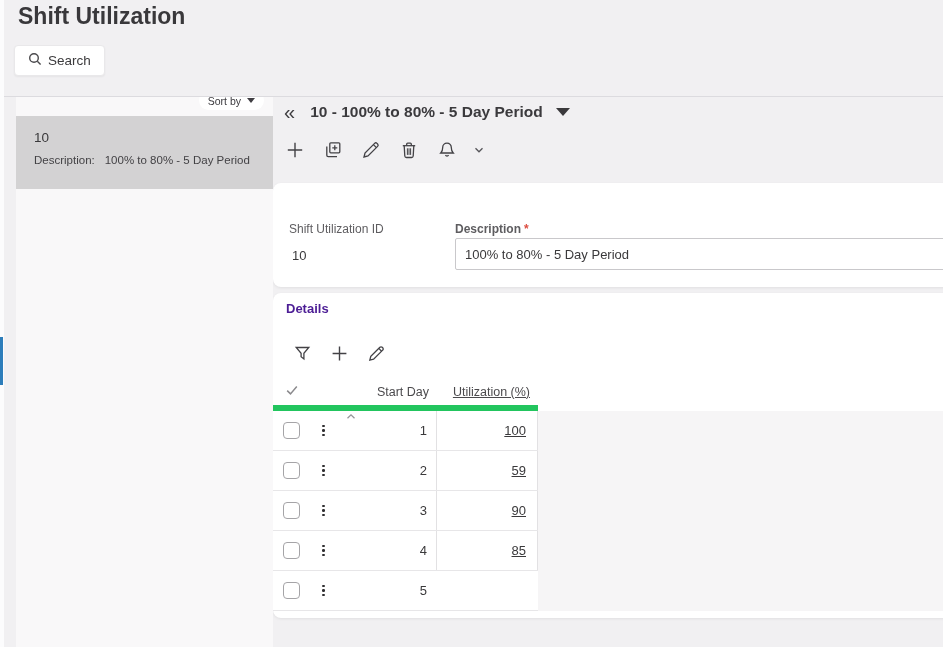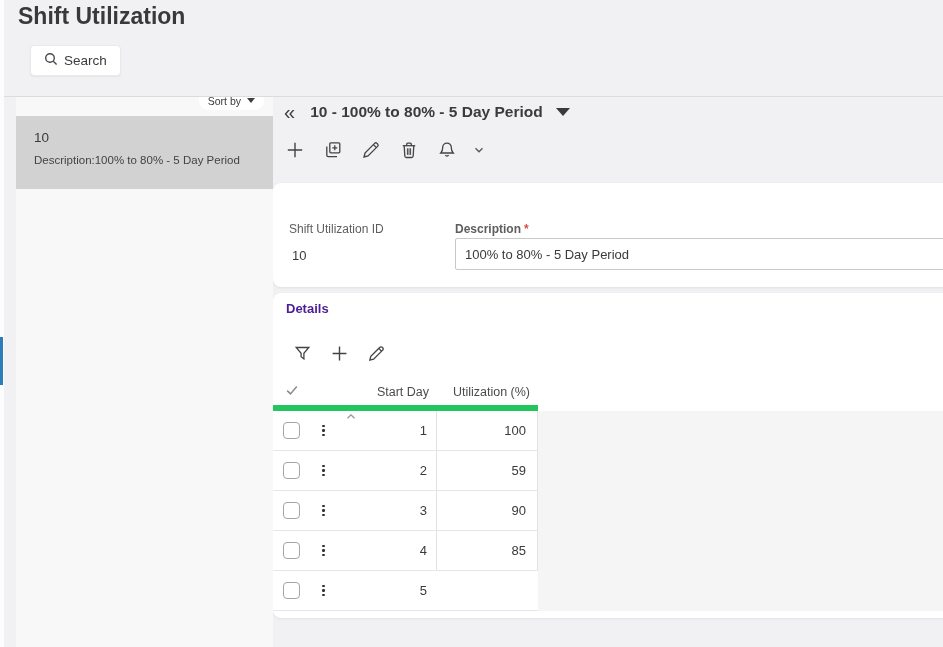--- a/index.html
+++ b/index.html
@@ -6,37 +6,37 @@
   html,body { background:#e8e7e9; }
   body { font-family: "Liberation Sans", sans-serif; }
   .app {
     position: relative; width: 943px; height: 647px;
     background: #f1f0f2; overflow: hidden; color:#3a393b;
   }
   
   .top-header { position:absolute; left:0; top:0; width:100%; height:97px;
     background:#f1f0f2; border-bottom:1px solid #dcdbdf; z-index:3; }
   .page-title { position:absolute; left:18px; top:3px; font-size:23px; font-weight:700; color:#39383b; }
-  .search-btn { position:absolute; left:30px; top:45px; height:31px;
+  .search-btn { position:absolute; left:14px; top:45px; height:31px;
     display:flex; align-items:center; gap:6px; padding:0 13px;
     background:#fff; border:1px solid #e9e8ea; border-radius:4px;
     box-shadow:0 1px 2px rgba(0,0,0,.05); font-size:13.5px; color:#3b3a3c; cursor:pointer; }
   
   .edge-strip { position:absolute; left:0; top:0; width:4px; height:100%; background:#fcfcfd; z-index:4; }
   .blue-tab { position:absolute; left:0; top:337px; width:3px; height:48px; background:#2d7dba; z-index:5; }
   
   .sidebar { position:absolute; left:16px; top:86px; width:257px; height:561px; background:#f9f8f9; z-index:2; }
   .sortby-pill { position:absolute; right:9px; top:5px; height:19px;
     display:flex; align-items:center; gap:6px; padding:0 9px;
     background:#fff; border-radius:10px; font-size:10.5px; color:#3b3a3e; cursor:pointer; }
   .caret-down-sm { width:0; height:0; border-left:4px solid transparent; border-right:4px solid transparent; border-top:5px solid #403e43; }
   .side-item { position:absolute; left:0; top:30px; width:100%; height:73px; background:#d3d2d3; padding:14px 12px 0 18px; cursor:pointer; }
   .side-item .item-id { font-size:13.5px; color:#3a393b; }
   .side-item .item-desc { margin-top:9px; font-size:11.5px; color:#434245; display:flex; }
-  .side-item .item-desc .dlabel { }
+  .side-item .item-desc .dlabel { margin-right:10px; }
   
   .record-header { position:absolute; left:284px; top:99px; height:25px; display:flex; align-items:center; z-index:1; }
   .collapse-glyph { font-size:20px; color:#3d3c3f; line-height:1; cursor:pointer; }
   .record-title { margin-left:15px; font-size:15.5px; font-weight:700; color:#3b3a3d; white-space:nowrap; }
   .caret-down-lg { margin-left:13px; width:0; height:0; border-left:7px solid transparent; border-right:7px solid transparent; border-top:8px solid #3a393c; cursor:pointer; }
   
   .record-toolbar { position:absolute; left:285px; top:140px; display:flex; align-items:center; gap:18px; z-index:1; }
   .icon-btn { width:20px; height:20px; display:flex; align-items:center; justify-content:center; cursor:pointer; background:none; border:none; padding:0; }
   .icon-btn svg { display:block; }
   .chev-small { width:15px; height:15px; margin-left:-4px; }
@@ -56,21 +56,21 @@
   .details-card { top:293px; height:325px; }
   .details-title { position:absolute; left:13px; top:8px; font-size:13px; font-weight:700; color:#4c1d95; }
   .details-toolbar { position:absolute; left:19px; top:50px; display:flex; align-items:center; gap:17px; }
   
   .dtable { position:absolute; left:0; top:85px; width:265px; }
   .thead { display:flex; height:33px; align-items:center; border-bottom:6px solid #22c55e; position:relative; }
   .trow { display:flex; height:40px; align-items:center; border-bottom:1px solid #e7e6e8; }
   .c-check { width:37px; display:flex; justify-content:center; align-self:stretch; align-items:center; }
   .c-kebab { width:27px; display:flex; justify-content:center; align-self:stretch; align-items:center; }
   .c-day  { width:99px;  text-align:right; padding-right:9px; font-size:13px; color:#3a393b; align-self:stretch; display:flex; align-items:center; justify-content:flex-end; }
-  .c-util { width:102px; padding-right:11px; font-size:13px; color:#3a393b; align-self:stretch; display:flex; align-items:center; justify-content:flex-end; }
+  .c-util { width:102px; padding-right:11px; font-size:13px; color:#3a393b; align-self:stretch; display:flex; align-items:center; justify-content:flex-end;text-decoration:underline; }
   .trow .c-util { border-left:1px solid #e2e1e3; border-right:1px solid #e2e1e3; }
   .thead .c-day, .thead .c-util { font-size:12.5px; color:#4b4a4d; padding-right:7px; white-space:nowrap; }
   .thead .c-util { padding-right:8px; }
   .sort-indicator { position:absolute; left:73px; top:28px; }
   .checkbox { width:17px; height:17px; background:#fff; border:1px solid #a5a4a7; border-radius:4px; cursor:pointer; }
   .kebab { display:flex; flex-direction:column; gap:2px; cursor:pointer; padding:3px; }
   .kebab i { width:2.6px; height:2.6px; border-radius:50%; background:#2f2e30; }
   .filler { position:absolute; left:265px; right:-14px; top:118px; height:200px; background:#f6f5f6; }
 </style>
 </head>

